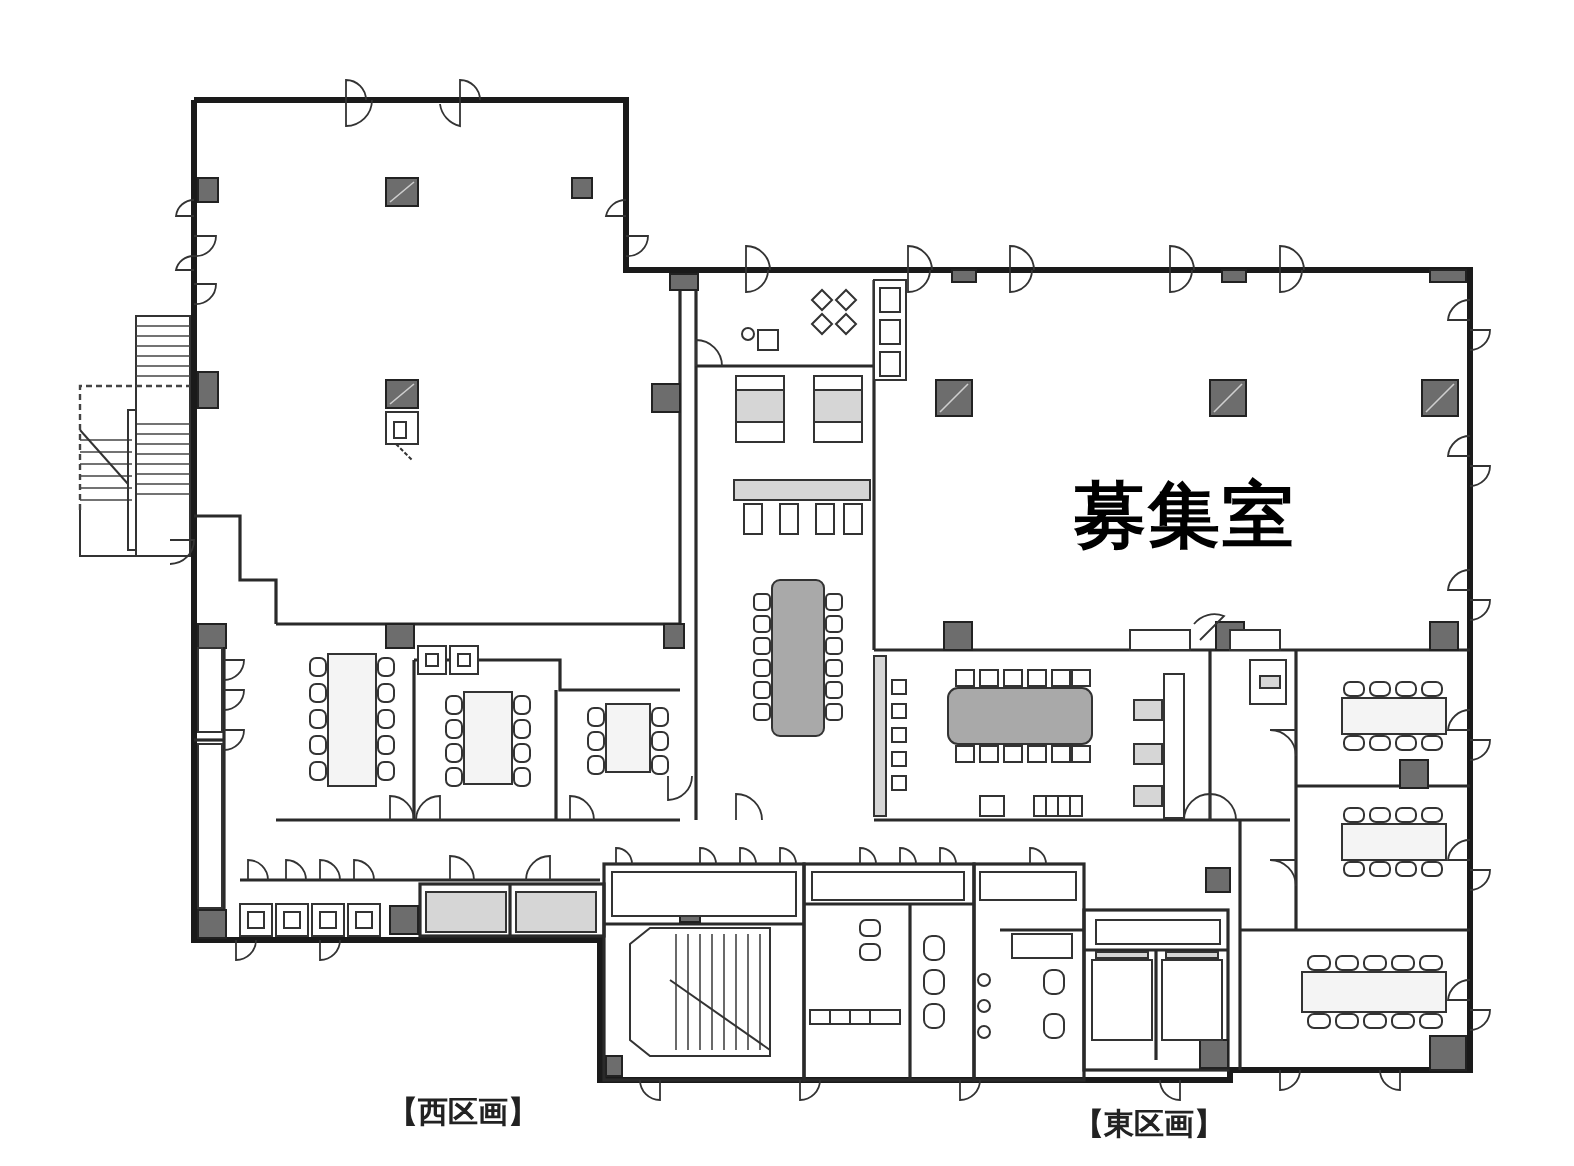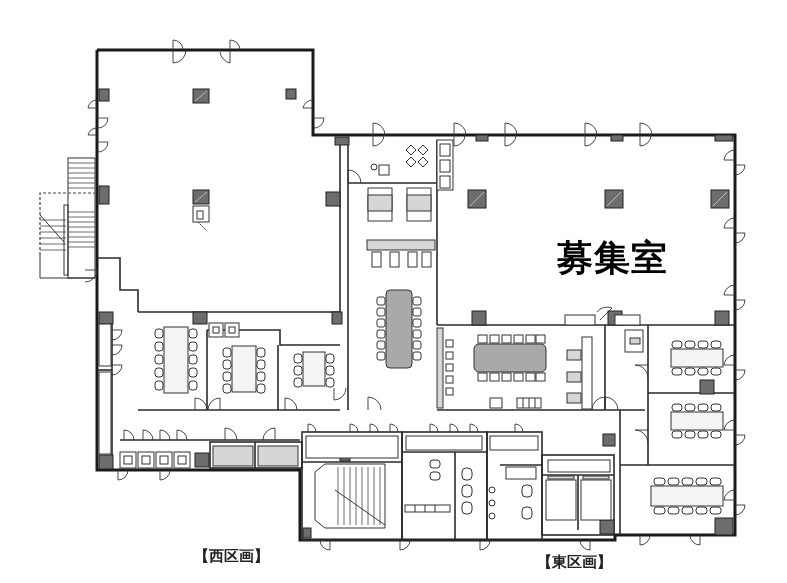--- a/index.html
+++ b/index.html
@@ -15,21 +15,20 @@
   .table-gray { fill: #a9a9a9; stroke: #333; stroke-width: 1; }
   .chair { fill: #fff; stroke: #333; stroke-width: 1; }
   .fixture { fill: #fff; stroke: #333; stroke-width: 1; }
   .fixture-gray { fill: #d6d6d6; stroke: #333; stroke-width: 1; }
   .stair { stroke: #444; stroke-width: 0.8; }
   .dashed { stroke: #444; stroke-width: 1.2; stroke-dasharray: 3 2; fill: none; }
   .recruit-label {
     position: absolute; left: 537px; top: 234px;
     font-size: 36px; font-weight: bold; color: #000; letter-spacing: 1px;
     font-family: "DejaVu Sans", sans-serif;
-    margin-left: 20px;
   }
   .section-label {
     position: absolute; font-size: 15px; font-weight: bold; color: #222;
     font-family: "DejaVu Sans", sans-serif;
   }
   .west { left: 194px; top: 547px; }
   .east { left: 537px; top: 553px; }
 </style>
 </head>
 <body>

